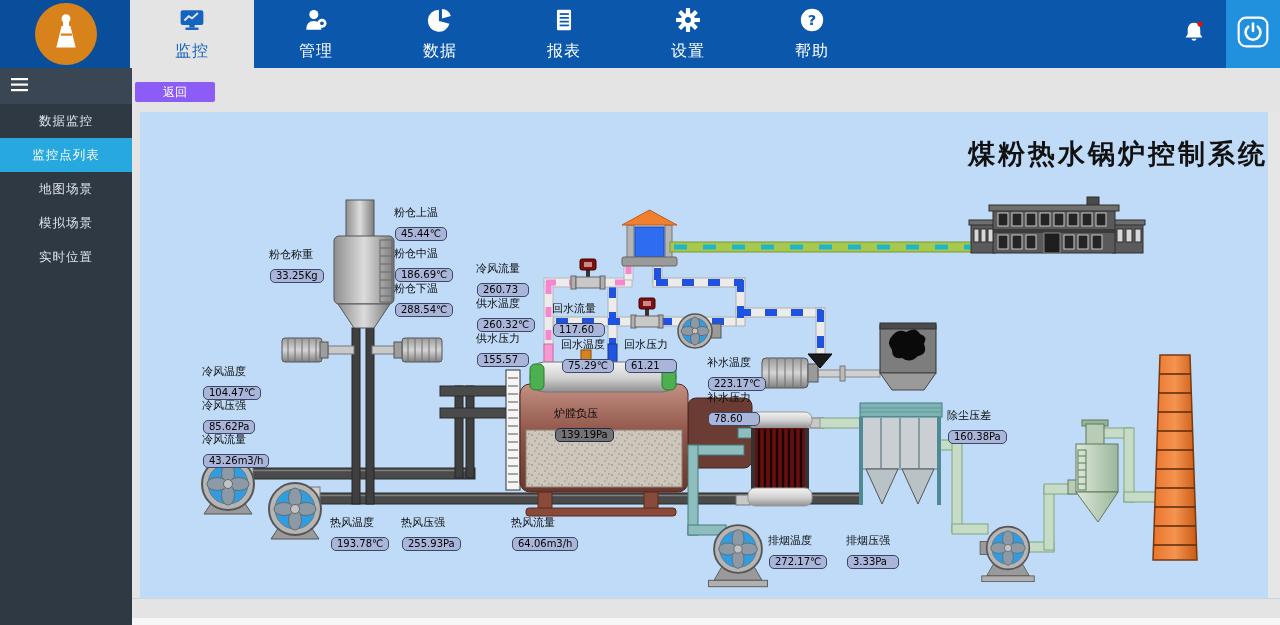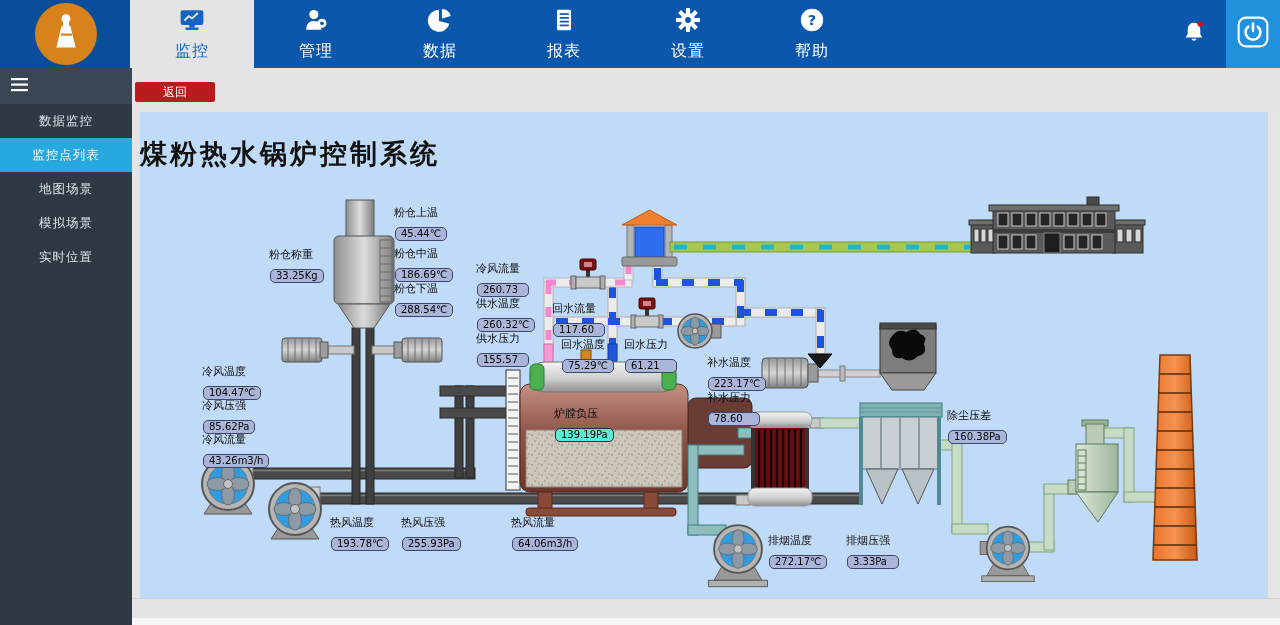--- a/index.html
+++ b/index.html
@@ -19,32 +19,32 @@
   .bell-wrap{width:44px;height:68px;display:flex;align-items:center;justify-content:center;cursor:pointer;margin-right:10px}
   .power-box{width:54px;height:68px;background:#2191dd;display:flex;align-items:center;justify-content:center;cursor:pointer}
   
   .sidebar{position:absolute;left:0;top:68px;width:132px;height:557px;background:#2e3944;z-index:15}
   .burger{height:36px;background:#3a4653;display:flex;align-items:center;padding-left:11px;cursor:pointer}
   .side-item{height:34px;line-height:34px;text-align:center;color:#dfe3e8;font-size:12.5px;
              letter-spacing:1px;cursor:pointer;white-space:nowrap}
   .side-item.active{background:#27a9e0;color:#fff}
   
   .subbar{position:absolute;left:132px;top:68px;width:1148px;height:44px;background:#e4e4e4;z-index:10}
-  .back-btn{position:absolute;left:3px;top:14px;width:80px;height:20px;background:#b91c1c;color:#fff;
+  .back-btn{position:absolute;left:3px;top:14px;width:80px;height:20px;background:#8b5cf6;color:#fff;
             border:none;font-size:12px;border-radius:2px;cursor:pointer;font-family:inherit}
   
   .canvas{position:absolute;left:140px;top:112px;width:1128px;height:486px;background:#c0dbf8;z-index:5}
-  .scada-title{position:absolute;left:0;top:24px;width:100%;text-align:left;font-size:27px;
+  .scada-title{position:absolute;left:0;top:24px;width:100%;text-align:right;font-size:27px;
                font-weight:bold;color:#111;letter-spacing:3px}
   .diagram{position:absolute;left:0;top:0}
   .gauge{position:absolute;z-index:6}
   .g-label{font-size:11px;color:#0a0a0a;white-space:nowrap;margin:0 0 2px -1px}
   .g-value{display:inline-block;background:#a9b6d9;border:1.5px solid #3c4668;border-radius:5px;
            padding:0 5px 1px;font-size:10px;color:#000;min-width:40px;white-space:nowrap}
-  .gauge.dark .g-value{background:#5eead4;border-color:#23284a}
+  .gauge.dark .g-value{background:#737373;border-color:#23284a}
   
   .footer{position:absolute;left:132px;top:598px;width:1148px;height:27px;background:#e4e4e4;border-top:1px solid #cfd4da}
   .bottom-strip{position:absolute;left:132px;top:618px;width:1148px;height:7px;background:#f6f6f6}
   .gutter{position:absolute;left:1268px;top:112px;width:12px;height:486px;background:#e6e6e6}
 </style>
 </head>
 <body>
 
 <div class="topbar">
   <div class="logo-box">

